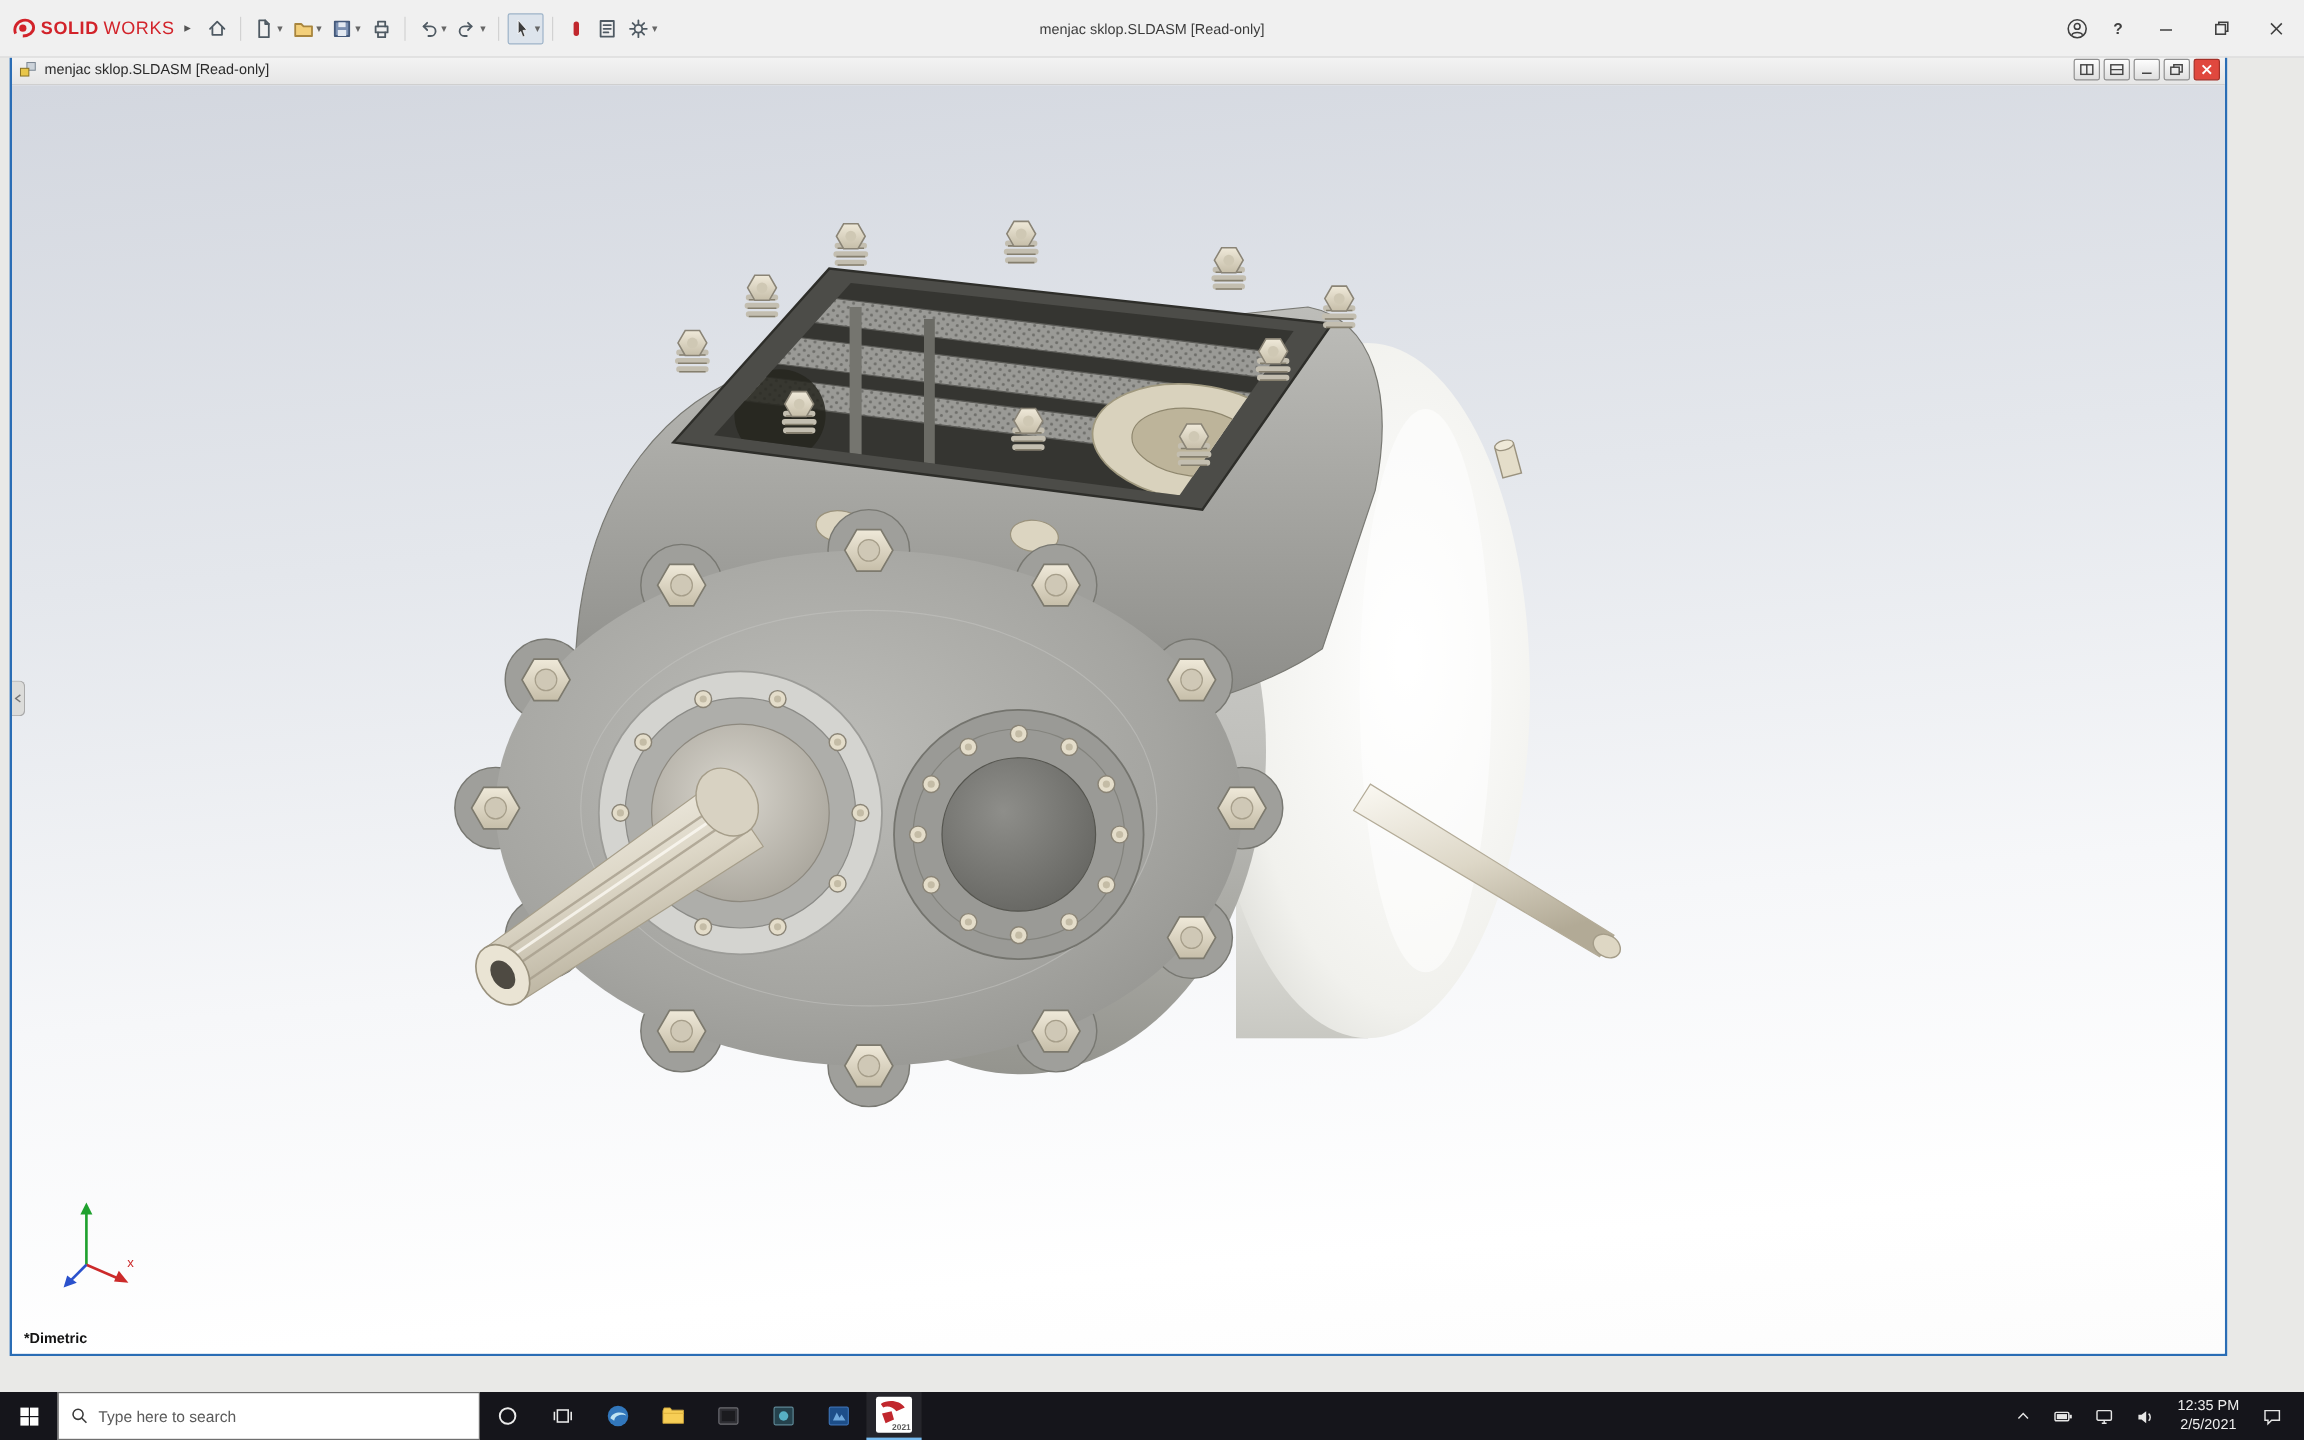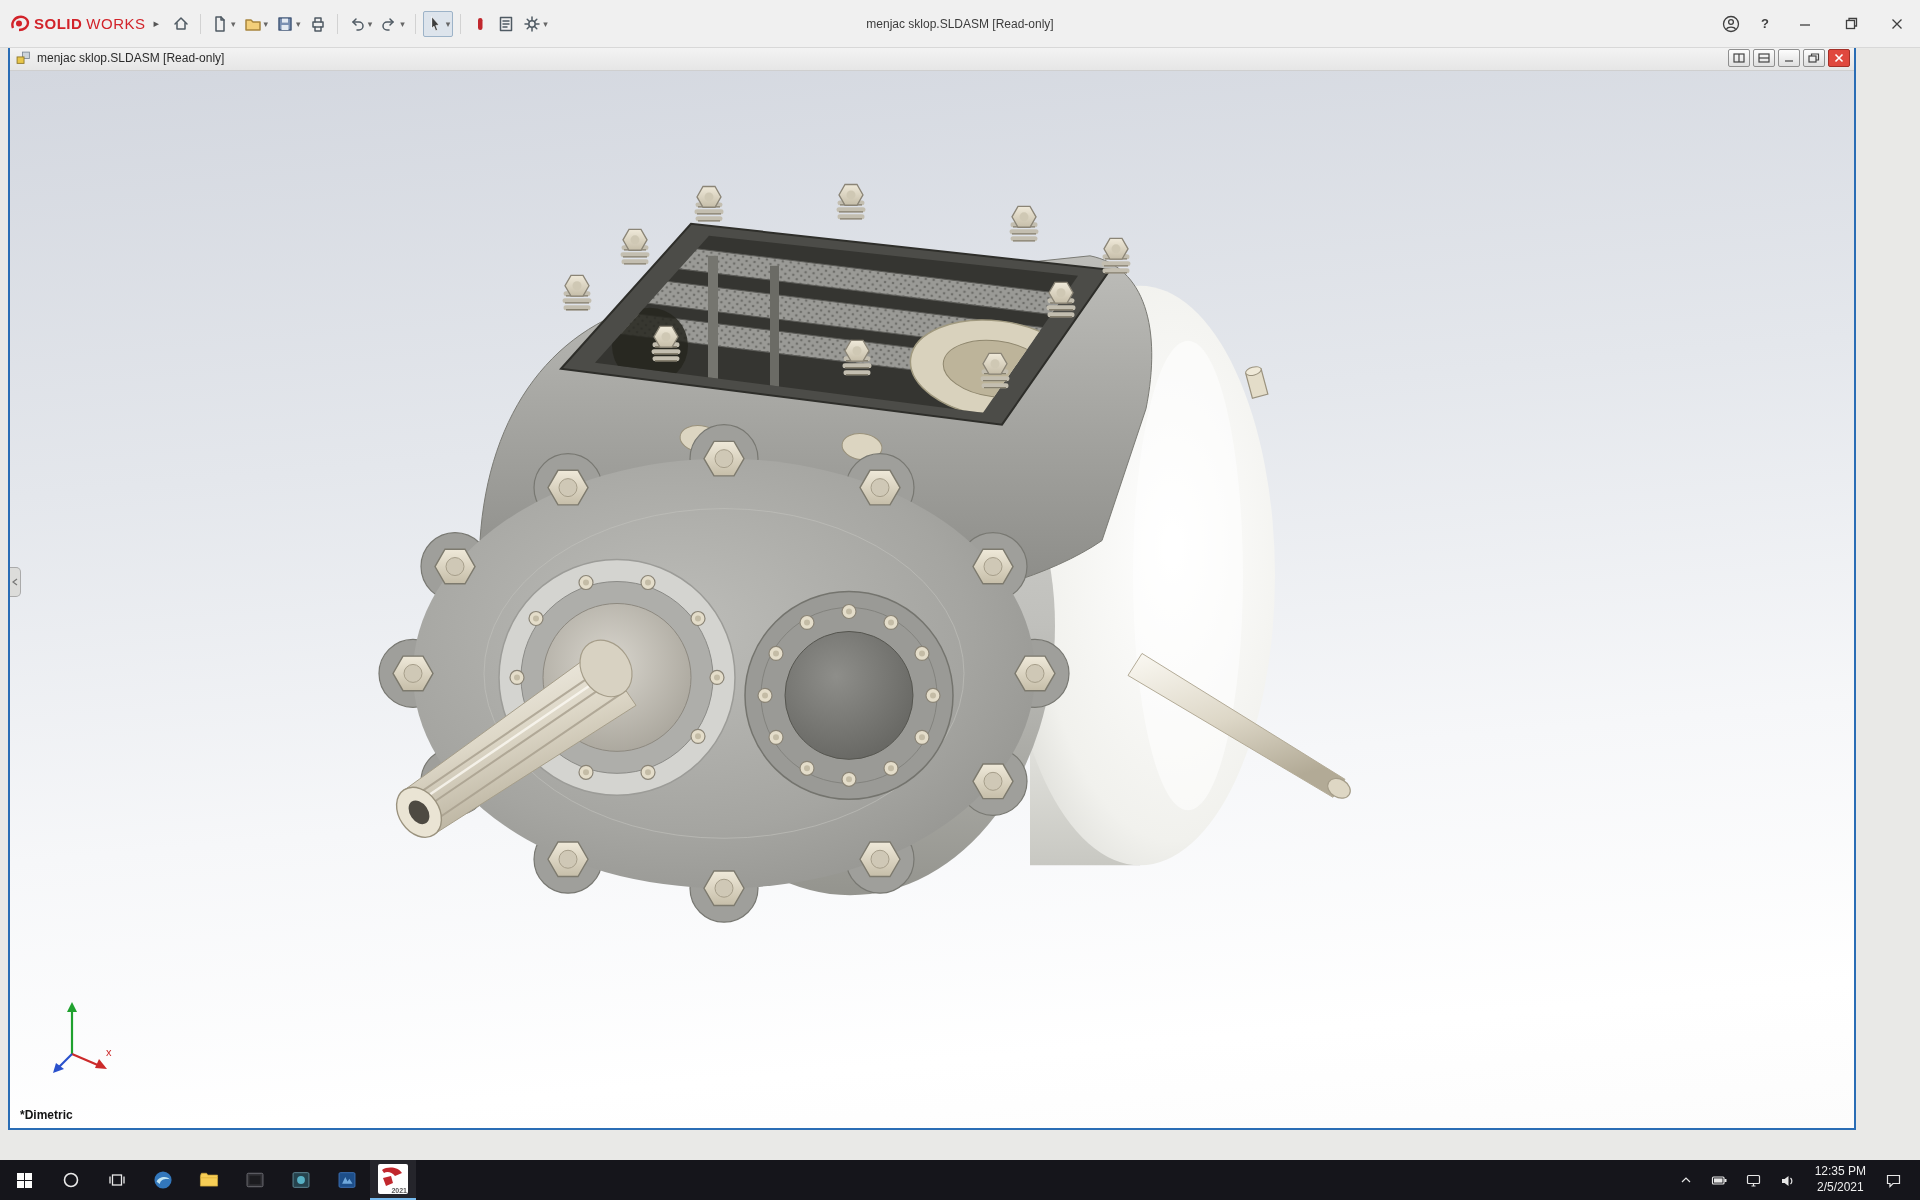--- a/index.html
+++ b/index.html
@@ -478,20 +478,27 @@
 
 <footer class="taskbar">
   <div class="tb-item start">
     <svg width="17" height="17" viewBox="0 0 17 17">
       <rect x="1" y="1" width="7" height="7" fill="#fdfdfd"></rect>
         <rect x="9" y="1" width="7" height="7" fill="#fdfdfd"></rect>
       <rect x="1" y="9" width="7" height="7" fill="#fdfdfd"></rect>
         <rect x="9" y="9" width="7" height="7" fill="#fdfdfd"></rect>
     </svg>
   </div>
+  <div class="searchbox">
+    <svg width="16" height="16" viewBox="0 0 16 16">
+      <circle cx="6.5" cy="6.5" r="4.5" fill="none" stroke="#3a3a3a" stroke-width="1.4"></circle>
+      <path d="M10 10l4 4" stroke="#3a3a3a" stroke-width="1.4"></path>
+    </svg>
+    <input type="text" placeholder="Type here to search" style="">
+  </div>
   <div class="tb-item tb-app">
     <svg width="18" height="18" viewBox="0 0 18 18">
       <circle cx="9" cy="9" r="6.5" fill="none" stroke="#eaeaea" stroke-width="1.6"></circle>
     </svg>
   </div>
   <div class="tb-item tb-app">
     <svg width="18" height="18" viewBox="0 0 18 18">
       <rect x="4.5" y="4" width="9" height="10" fill="none" stroke="#eaeaea" stroke-width="1.3"></rect>
       <path d="M2 5.5v7M16 5.5v7" stroke="#eaeaea" stroke-width="1.3"></path>
     </svg>

